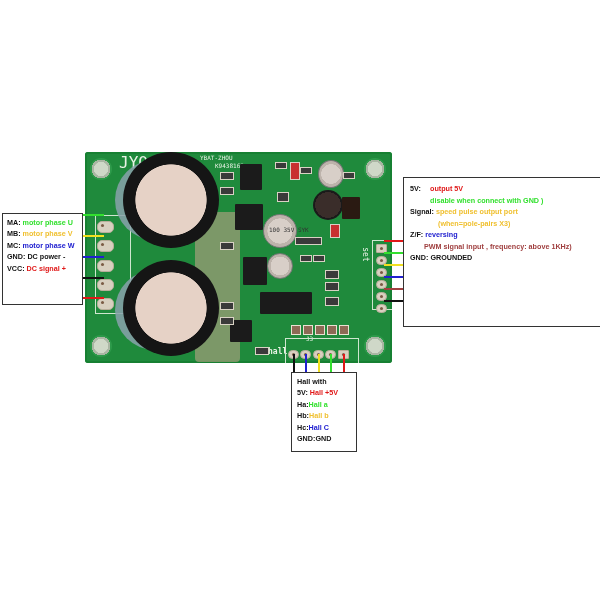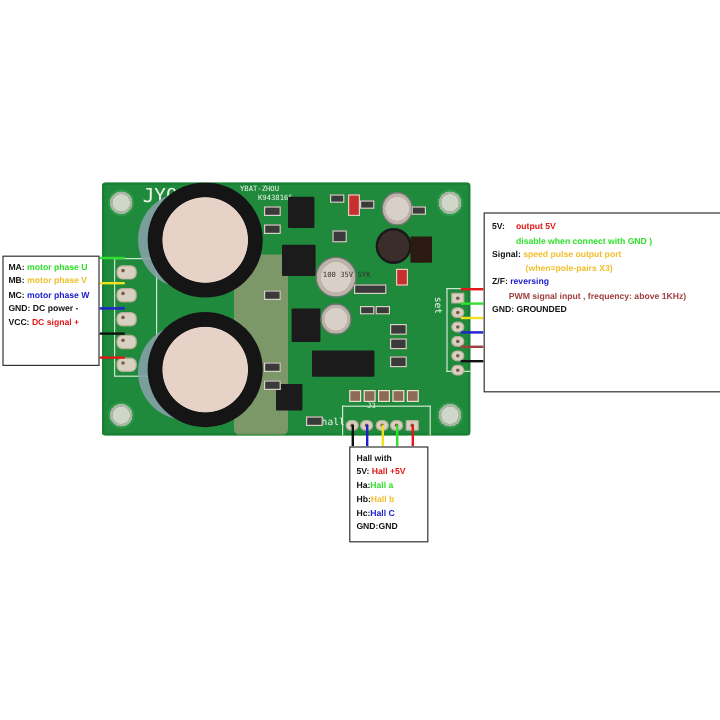--- a/index.html
+++ b/index.html
@@ -40,21 +40,21 @@
   <div class="abs hole" style="left:5px;top:6px"></div>
   <div class="abs hole" style="left:279px;top:6px"></div>
   <div class="abs hole" style="left:5px;top:183px"></div>
   <div class="abs hole" style="left:279px;top:183px"></div>
 
   <div class="abs copper" style="left:110px;top:60px;width:45px;height:150px;border-radius:4px"></div>
 
   <div class="abs silk" style="left:34px;top:1px;font-size:16px">JYQ</div>
   <div class="abs silk" style="left:115px;top:2px;font-size:6px">YBAT-ZHOU</div>
   <div class="abs silk" style="left:130px;top:10px;font-size:6px">K9438165</div>
-  <div class="abs silk" style="left:183px;top:195px;font-size:8px;font-weight:normal">hall</div>
+  <div class="abs silk" style="left:183px;top:195px;font-size:8px;font-weight:bold">hall</div>
   <div class="abs silk" style="left:273px;top:98px;font-size:8px;transform:rotate(90deg)">set</div>
   <div class="abs silk" style="left:221px;top:183px;font-size:6px">J3</div>
 
   <div class="abs" style="left:10px;top:63px;width:34px;height:97px;border:1px solid #cfe6cf"></div>
 
   <div class="abs pad" style="left:12px;top:69px;width:17px;height:12px"></div>
   <div class="abs pad" style="left:12px;top:88px;width:17px;height:12px"></div>
   <div class="abs pad" style="left:12px;top:108px;width:17px;height:12px"></div>
   <div class="abs pad" style="left:12px;top:127px;width:17px;height:12px"></div>
   <div class="abs pad" style="left:12px;top:146px;width:17px;height:12px"></div>

